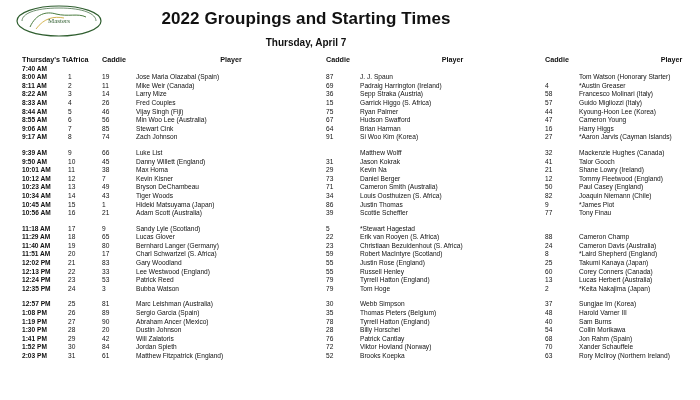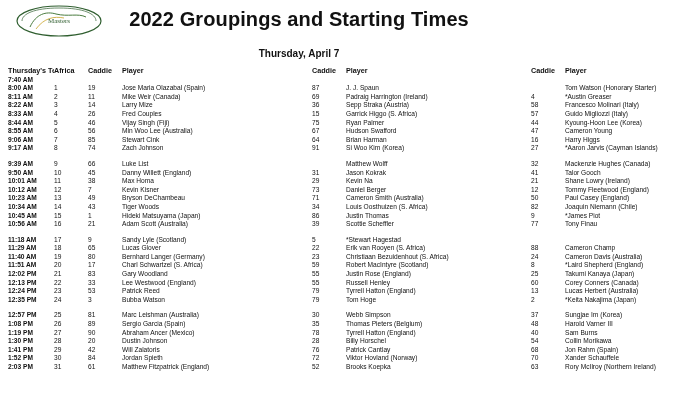--- a/index.html
+++ b/index.html
@@ -12,45 +12,45 @@
     background: #ffffff;
     font-family: "Liberation Sans", sans-serif;
     color: #111111;
     overflow: hidden;
   }
   .page {
     position: relative;
     width: 596px;
     height: 400px;
     box-sizing: border-box;
-    padding: 4px 6px 0 8px;
+    padding: 4px 6px 0 22px;
   }
   .logo {
     position: absolute;
     left: 16px;
     top: 4px;
     width: 86px;
     height: 34px;
   }
   .logo svg { display: block; }
   .titles {
     text-align: center;
     padding-top: 6px;
   }
   .main-title {
-    font-size: 20px;
+    font-size: 17px;
     font-weight: bold;
     letter-spacing: .1px;
     line-height: 18px;
   }
   .sub-title {
     font-size: 10px;
     font-weight: bold;
     line-height: 14px;
-    margin-top: 19px;
+    margin-top: 8px;
   }
   table.tee {
     border-collapse: collapse;
     width: 688px;
     margin: 6px auto 0 auto;
     table-layout: fixed;
     font-size: 6.6px;
   }
   table.tee td, table.tee th {
     padding: 0;
@@ -73,21 +73,21 @@
   .c-group  { width: 34px;  text-align: left; }
   .c-caddie1{ width: 34px;  text-align: left; }
   .c-player1{ width: 190px; text-align: left; }
   .c-caddie2{ width: 34px;  text-align: left; }
   .c-player2{ width: 185px; text-align: left; }
   .c-caddie3{ width: 34px;  text-align: left; }
   .c-player3{ width: 185px; text-align: left; }
 
   .hdr .c-time, .hdr .c-ftime { font-weight: bold; }
   .hdr .c-group, .hdr .c-caddie1, .hdr .c-caddie2, .hdr .c-caddie3 { text-align: left; }
-  .hdr .c-player1, .hdr .c-player2, .hdr .c-player3 { text-align: left; margin-top: 12px; }
+  .hdr .c-player1, .hdr .c-player2, .hdr .c-player3 { text-align: center; margin-top: 12px; }
 
   tr.spacer td {
     height: 7px;
     line-height: 7px;
     font-size: 1px;
   }
   .row td { padding-top: 0.6px; padding-bottom: 0.6px; }
 </style>
 </head>
 <body>

